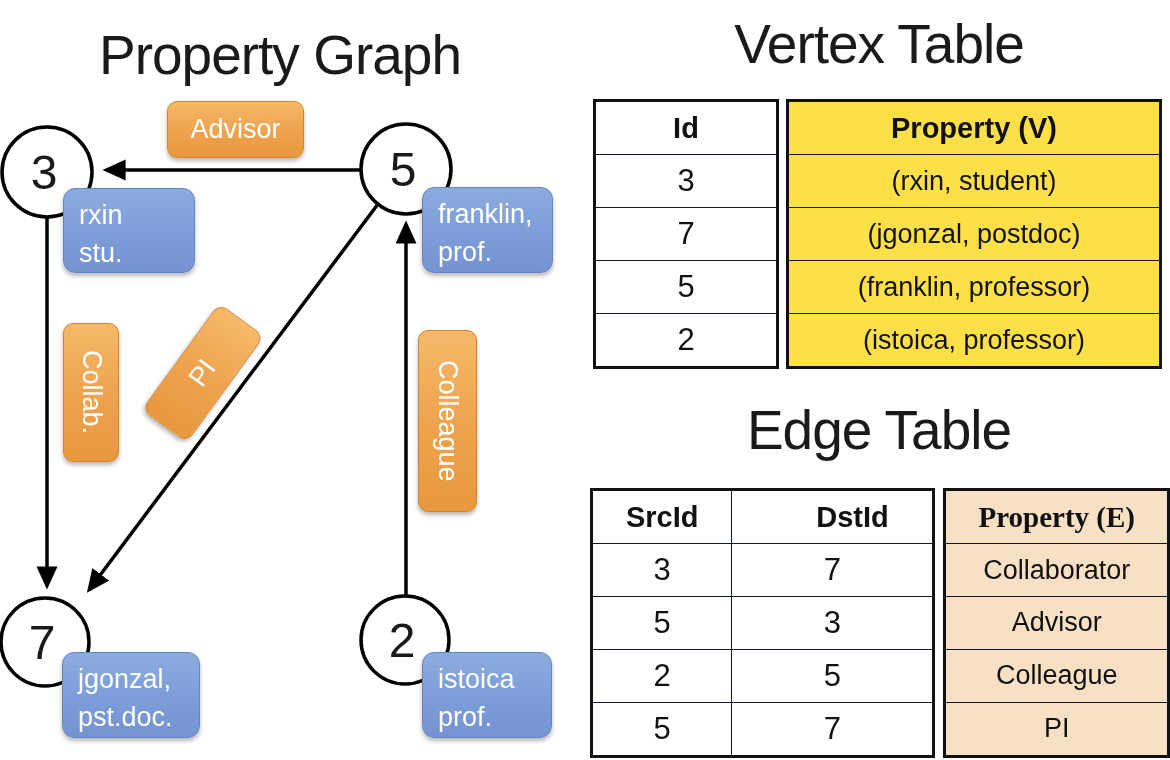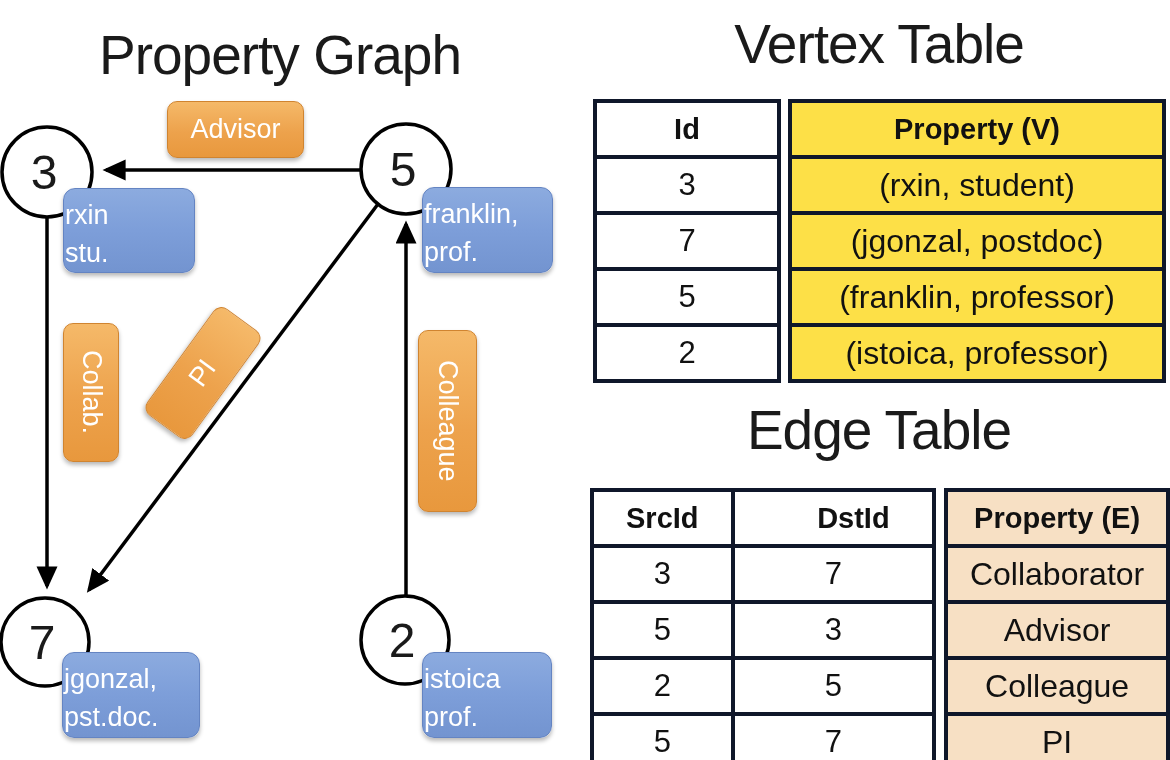--- a/index.html
+++ b/index.html
@@ -21,21 +21,21 @@
     background:linear-gradient(180deg,#f5b969 0%,#eda24c 55%,#e8983d 100%);
     border:1px solid #d08430;border-radius:10px;
     box-shadow:0 3px 4px rgba(0,0,0,.28);
     color:#fff;font-size:27px;font-weight:400;
   }
   .vlabel{
     position:absolute;
     background:linear-gradient(180deg,#8cabdf 0%,#7d9ed9 50%,#7394d0 100%);
     border:1px solid #6484c2;border-radius:12px;
     box-shadow:0 3px 4px rgba(0,0,0,.28);
-    color:#fff;font-size:27px;line-height:1.4;padding:8px 0 0 1px;
+    color:#fff;font-size:27px;line-height:1.4;padding:8px 0 0 15px;
     box-sizing:border-box;
   }
   .vlabel span{display:block;}
   .vertical-text{writing-mode:vertical-rl;text-orientation:mixed;}
 
   #advisor-label{left:167px;top:101px;width:135px;height:55px;}
   #collab-label{left:63px;top:323px;width:54px;height:137px;}
   #colleague-label{left:418px;top:330px;width:57px;height:180px;}
   #pi-label{left:175px;top:307px;width:54px;height:130px;transform:rotate(36deg);}
   #pi-label .rot{transform:rotate(-90deg);}
@@ -45,28 +45,28 @@
   #jgonzal-box{left:62px;top:652px;width:138px;height:86px;}
   #istoica-box{left:422px;top:652px;width:130px;height:86px;}
 
   
   .tbl-wrap{position:absolute;display:flex;}
   #vertex-table{left:593px;top:99px;gap:7px;}
   #edge-table{left:590px;top:488px;gap:8px;}
   table{border-collapse:collapse;table-layout:fixed;}
   .dtable{border:3px solid #111;}
   .dtable th,.dtable td{
-    border:4px solid #0f172a;text-align:center;vertical-align:middle;
+    border:1px solid #0f172a;text-align:center;vertical-align:middle;
     padding:0;overflow:hidden;white-space:nowrap;
   }
   .dtable th{font-size:29px;font-weight:bold;height:52px;}
   .dtable td{font-size:31px;font-weight:300;height:52px;}
   .fill-v th,.fill-v td{background:#fde047;}
   .fill-e th,.fill-e td{background:#f7e0c4;}
-  td.prop{font-size:32px;}
+  td.prop{font-size:27px;}
 
   #graph-svg{position:absolute;left:0;top:0;}
 </style>
 </head>
 <body>
 
 <div class="canvas">
 
   <div id="graph-title" class="big-title">Property Graph</div>
   <div id="vertex-title" class="big-title">Vertex Table</div>
@@ -193,21 +193,21 @@
       </tr>
       <tr>
         <td style="height:49px;">5</td>
         <td>7</td>
       </tr>
     </tbody>
       </table>
     <table class="dtable fill-e">
       <tbody>
           <tr>
-            <th style="width:232px;height:49px;">Property (E)</th>
+            <th style="width:232px;height:49px;font-family:Liberation Serif, serif;">Property (E)</th>
           </tr>
       <tr>
             <td class="prop" style="height:49px;">Collaborator</td>
           </tr>
       <tr>
             <td class="prop" style="height:49px;">Advisor</td>
           </tr>
       <tr>
             <td class="prop" style="height:49px;">Colleague</td>
           </tr>

